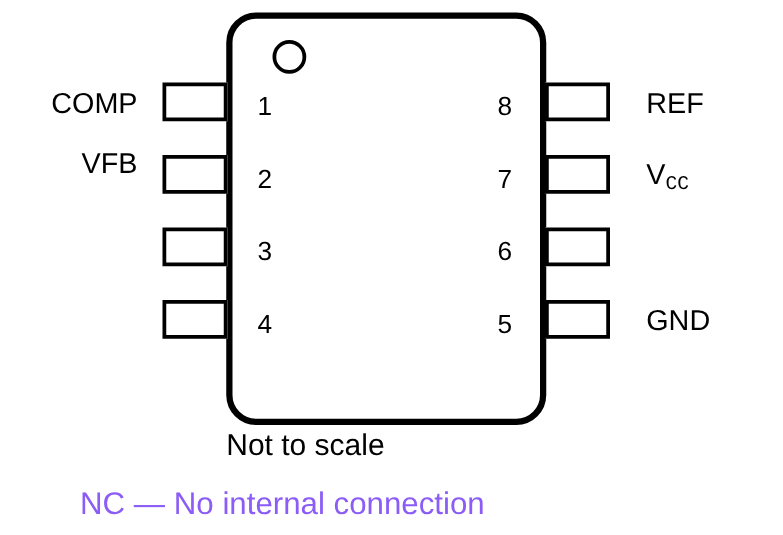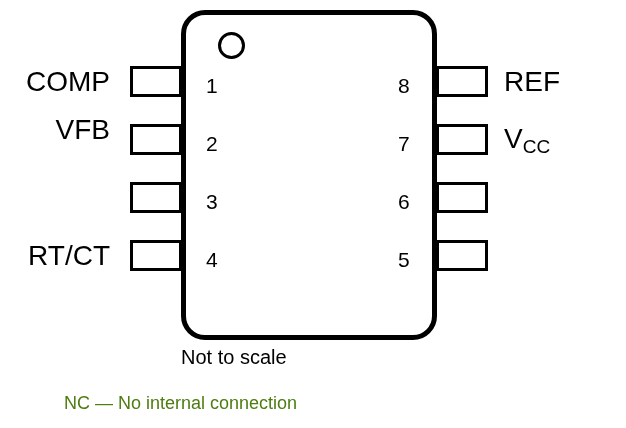--- a/index.html
+++ b/index.html
@@ -69,57 +69,58 @@
     line-height: 21px;
     color: #000000;
     white-space: nowrap;
   }
   .pin-number.left  { left: 206px; }
   .pin-number.right { left: 398px; }
 
   
   .pin-label {
     position: absolute;
-    font-size: 28px;
+    font-size: 23px;
     line-height: 22px;
     color: #000000;
     white-space: nowrap;
   }
   .pin-label.left {
     right: 516px;     
     text-align: right;
   }
   .pin-label.right {
-    left: 504px;
+    left: 517px;
     text-align: left;
   }
   .pin-label sub {
     font-size: 0.68em;
     vertical-align: baseline;
     position: relative;
     top: 0.26em;
+    font-family: Liberation Mono, monospace;
   }
 
   
   .caption-scale {
     position: absolute;
     left: 181px;
     top: 347px;
-    font-size: 20px;
+    font-size: 24px;
     line-height: 20px;
     color: #000000;
     white-space: nowrap;
   }
   .caption-note {
     position: absolute;
     left: 64px;
     top: 391px;
-    font-size: 18px;
+    font-size: 25px;
     line-height: 25px;
-    color: #4d7c0f;
+    color: #8b5cf6;
     white-space: nowrap;
   }
 </style>
 </head>
 <body>
 
 <div id="diagram">
 
   <div class="chip-body"></div>
 
@@ -130,31 +131,31 @@
   <div class="pin-lead left" style="top:182px"></div>
   <div class="pin-lead left" style="top:240px"></div>
 
   <div class="pin-number left" style="top:75px">1</div>
   <div class="pin-number left" style="top:133px">2</div>
   <div class="pin-number left" style="top:191px">3</div>
   <div class="pin-number left" style="top:249px">4</div>
 
   <div class="pin-label left" style="top:71px">COMP</div>
   <div class="pin-label left" style="top:119px">VFB</div>
-  <div class="pin-label left" style="top:245px">RT/CT</div>
 
   <div class="pin-lead right" style="top:66px"></div>
   <div class="pin-lead right" style="top:124px"></div>
   <div class="pin-lead right" style="top:182px"></div>
   <div class="pin-lead right" style="top:240px"></div>
 
   <div class="pin-number right" style="top:75px">8</div>
   <div class="pin-number right" style="top:133px">7</div>
   <div class="pin-number right" style="top:191px">6</div>
   <div class="pin-number right" style="top:249px">5</div>
 
   <div class="pin-label right" style="top:71px">REF</div>
   <div class="pin-label right" style="top:128px">V<sub>CC</sub></div>
+  <div class="pin-label right" style="top:245px">GND</div>
 
   <div class="caption-scale">Not to scale</div>
   <div class="caption-note">NC — No internal connection</div>
 
 </div>
 
 </body></html>

